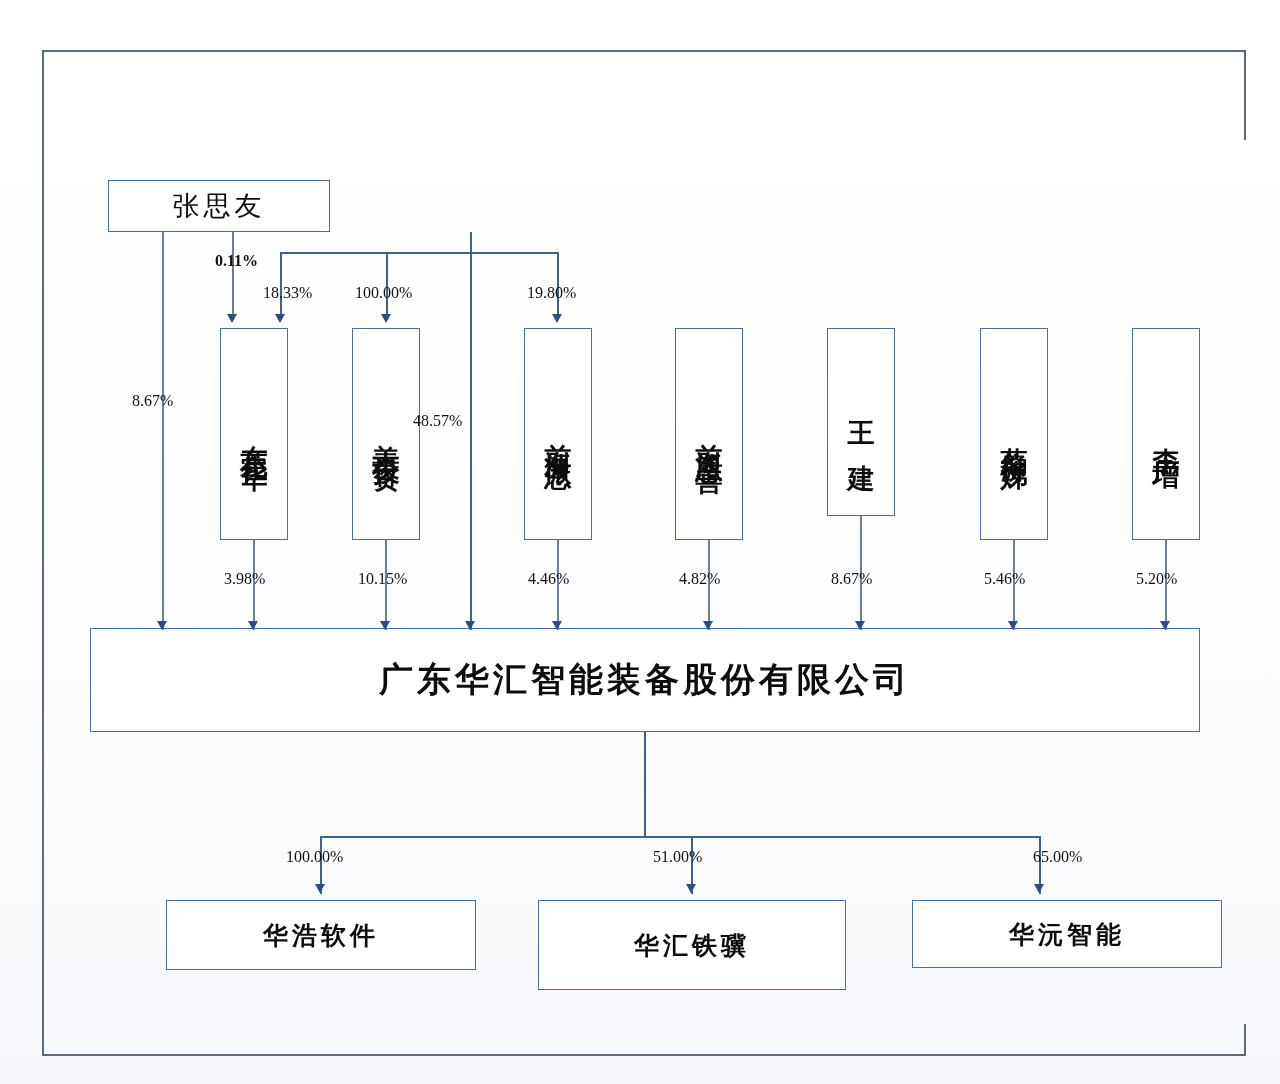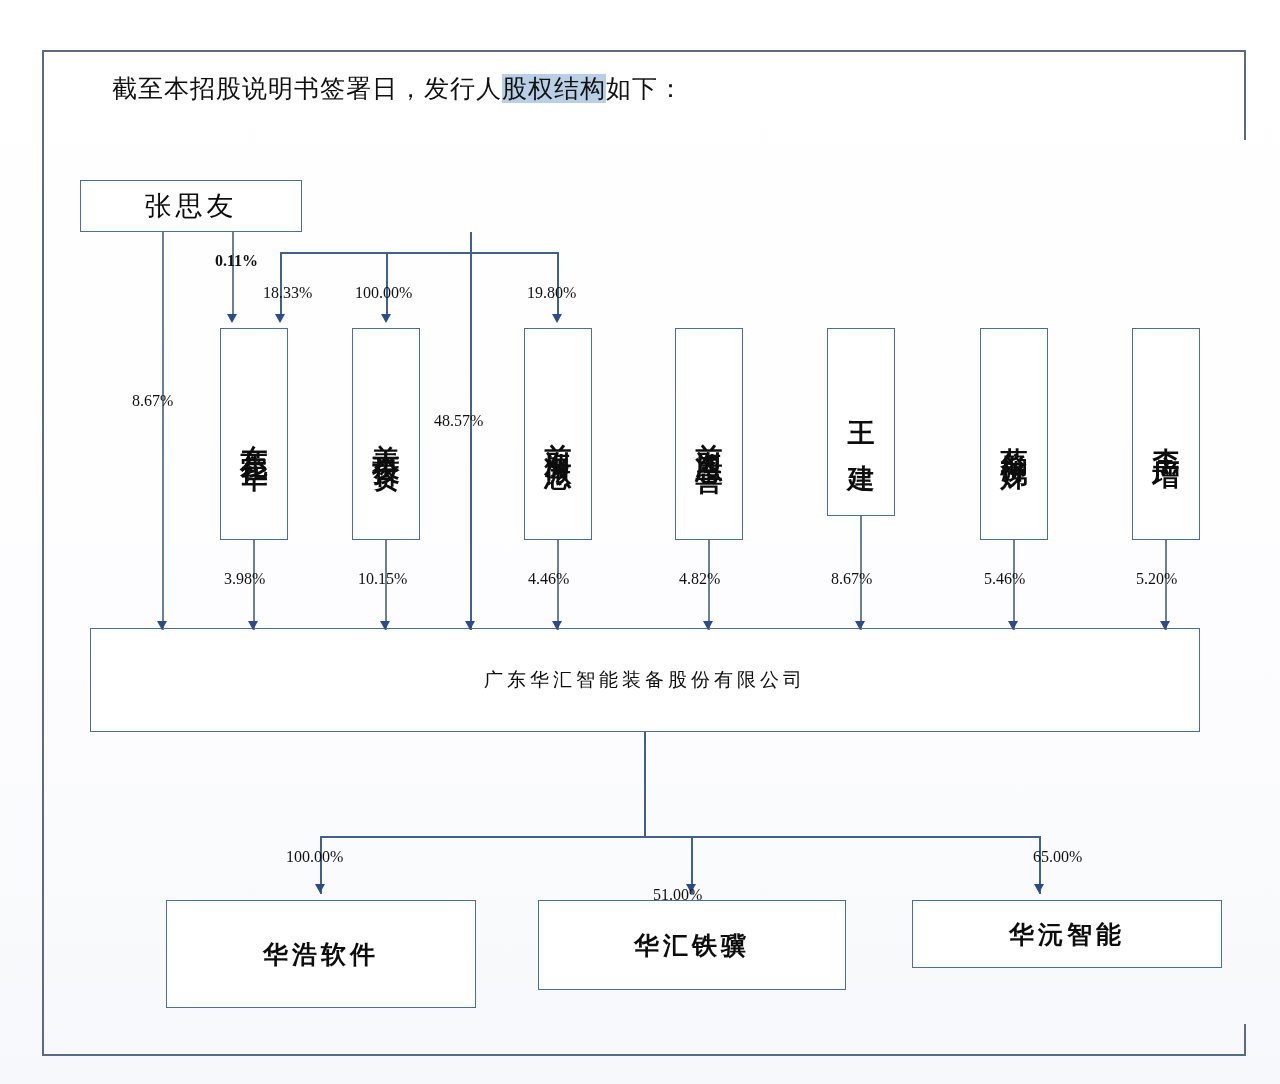--- a/index.html
+++ b/index.html
@@ -36,21 +36,21 @@
     display:flex;align-items:center;justify-content:center;
     color:#0d0d0d;
   }
   .node.top{font-size:27px;letter-spacing:4px;font-weight:500;}
   .node.vert{
     writing-mode:vertical-rl;
     text-orientation:upright;
     font-size:27px;letter-spacing:7px;font-weight:600;
     padding-top:4px;
   }
-  .node.company{font-size:19px;letter-spacing:4px;font-weight:400;}
+  .node.company{font-size:34px;letter-spacing:4px;font-weight:700;}
   .node.sub{font-size:25px;letter-spacing:4px;font-weight:600;}
 
   .ln{position:absolute;background:#40618a;}
   .lnv{width:1.6px;}
   .lnh{height:1.6px;}
   .lgray{background:#6b7f95;}
 
   .arrow{
     position:absolute;width:0;height:0;
     border-left:5px solid transparent;
@@ -68,23 +68,22 @@
 <body>
 
 <div id="page">
 
   <div class="frame-left"></div>
   <div class="frame-top"></div>
   <div class="frame-right-top"></div>
   <div class="frame-right-bot"></div>
   <div class="frame-bottom"></div>
 
-  <div class="intro"><span>截至本招股说明书签署日，发行人</span><span class="hl">股权结构</span><span>如下：</span></div>
 
-  <div class="node top" style="left:80px;top:180px;width:222px;height:52px;">
+  <div class="node top" style="left:108px;top:180px;width:222px;height:52px;">
     <span>张思友</span>
   </div>
 
   <div class="node vert" style="left:220px;top:328px;width:68px;height:212px;">
     <span>东莞仁华</span>
   </div>
   <div class="node vert" style="left:352px;top:328px;width:68px;height:212px;">
     <span>善本投资</span>
   </div>
   <div class="node vert" style="left:524px;top:328px;width:68px;height:212px;">
@@ -100,21 +99,21 @@
     <span>蔡柳娣</span>
   </div>
   <div class="node vert" style="left:1132px;top:328px;width:68px;height:212px;">
     <span>李广增</span>
   </div>
 
   <div class="node company" style="left:90px;top:628px;width:1110px;height:104px;">
     <span>广东华汇智能装备股份有限公司</span>
   </div>
 
-  <div class="node sub" style="left:166px;top:900px;width:310px;height:108px;font-family:Liberation Mono, monospace;">
+  <div class="node sub" style="left:166px;top:900px;width:310px;height:70px;font-family:Liberation Mono, monospace;">
     <span>华浩软件</span>
   </div>
   <div class="node sub" style="left:538px;top:900px;width:308px;height:90px;">
     <span>华汇铁骥</span>
   </div>
   <div class="node sub" style="left:912px;top:900px;width:310px;height:68px;">
     <span>华沅智能</span>
   </div>
 
   <div class="ln lnv lgray" style="left:162px;top:232px;height:398px;"></div>
@@ -135,21 +134,21 @@
   <div class="ln lnv" style="left:386px;top:252px;height:66px;"></div>
   <div class="arrow" style="left:381px;top:314px;"></div>
   <div class="pct" style="left:355px;top:284px;">100.00%</div>
 
   <div class="ln lnv" style="left:557px;top:252px;height:66px;"></div>
   <div class="arrow" style="left:552px;top:314px;"></div>
   <div class="pct" style="left:527px;top:284px;">19.80%</div>
 
   <div class="ln lnv" style="left:470px;top:252px;height:378px;"></div>
   <div class="arrow" style="left:465px;top:621px;"></div>
-  <div class="pct" style="left:434px;top:412px;">48.57%</div>
+  <div class="pct" style="left:413px;top:412px;">48.57%</div>
 
   <div class="ln lnv lgray" style="left:253px;top:540px;height:90px;"></div>
   <div class="arrow" style="left:248px;top:621px;"></div>
   <div class="pct" style="left:224px;top:570px;">3.98%</div>
 
   <div class="ln lnv lgray" style="left:385px;top:540px;height:90px;"></div>
   <div class="arrow" style="left:380px;top:621px;"></div>
   <div class="pct" style="left:350px;top:570px;margin-left:8px;">10.15%</div>
 
   <div class="ln lnv lgray" style="left:557px;top:540px;height:90px;"></div>
@@ -175,19 +174,19 @@
   <div class="ln lnv" style="left:644px;top:732px;height:54px;"></div>
   <div class="ln lnh" style="left:320px;top:836px;width:720px;"></div>
   <div class="ln lnv" style="left:644px;top:786px;height:50px;"></div>
 
   <div class="ln lnv" style="left:320px;top:836px;height:58px;"></div>
   <div class="arrow" style="left:315px;top:884px;"></div>
   <div class="pct" style="left:286px;top:848px;">100.00%</div>
 
   <div class="ln lnv" style="left:691px;top:836px;height:58px;"></div>
   <div class="arrow" style="left:686px;top:884px;"></div>
-  <div class="pct" style="left:653px;top:886px;">51.00%</div>
+  <div class="pct" style="left:653px;top:848px;">51.00%</div>
 
   <div class="ln lnv" style="left:1039px;top:836px;height:58px;"></div>
   <div class="arrow" style="left:1034px;top:884px;"></div>
   <div class="pct" style="left:1033px;top:848px;">65.00%</div>
 
 </div>
 
 </body></html>

